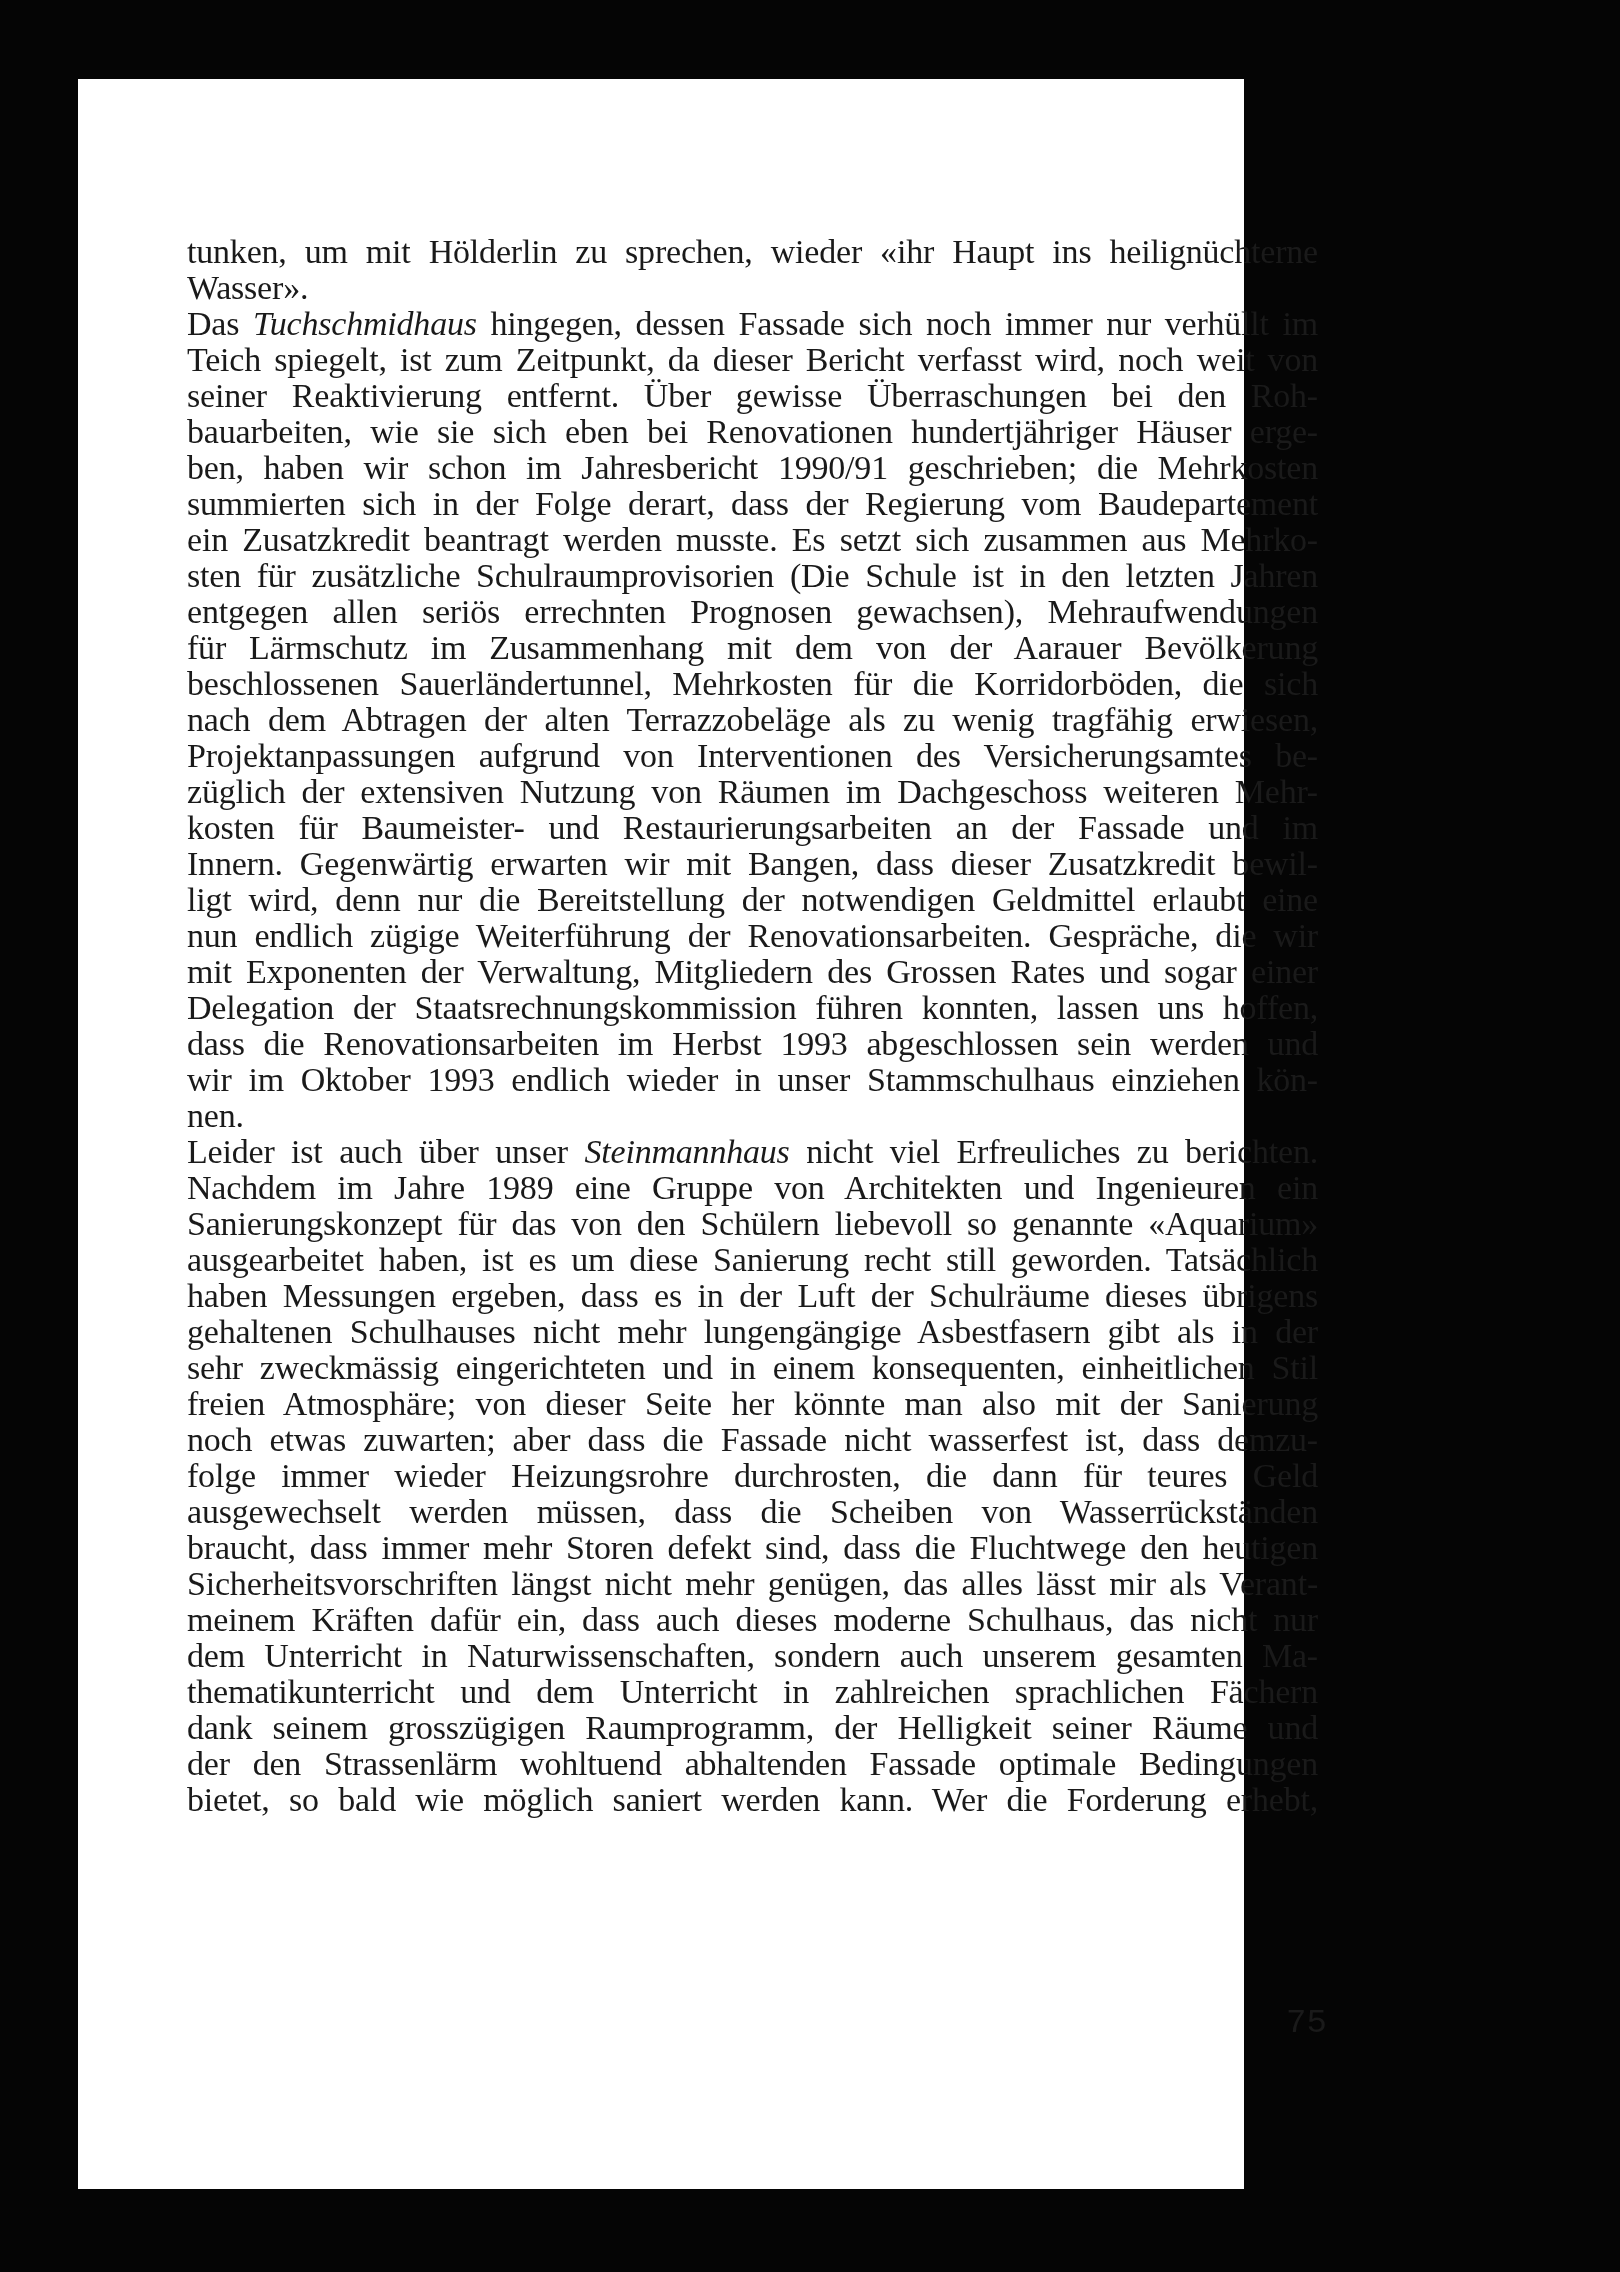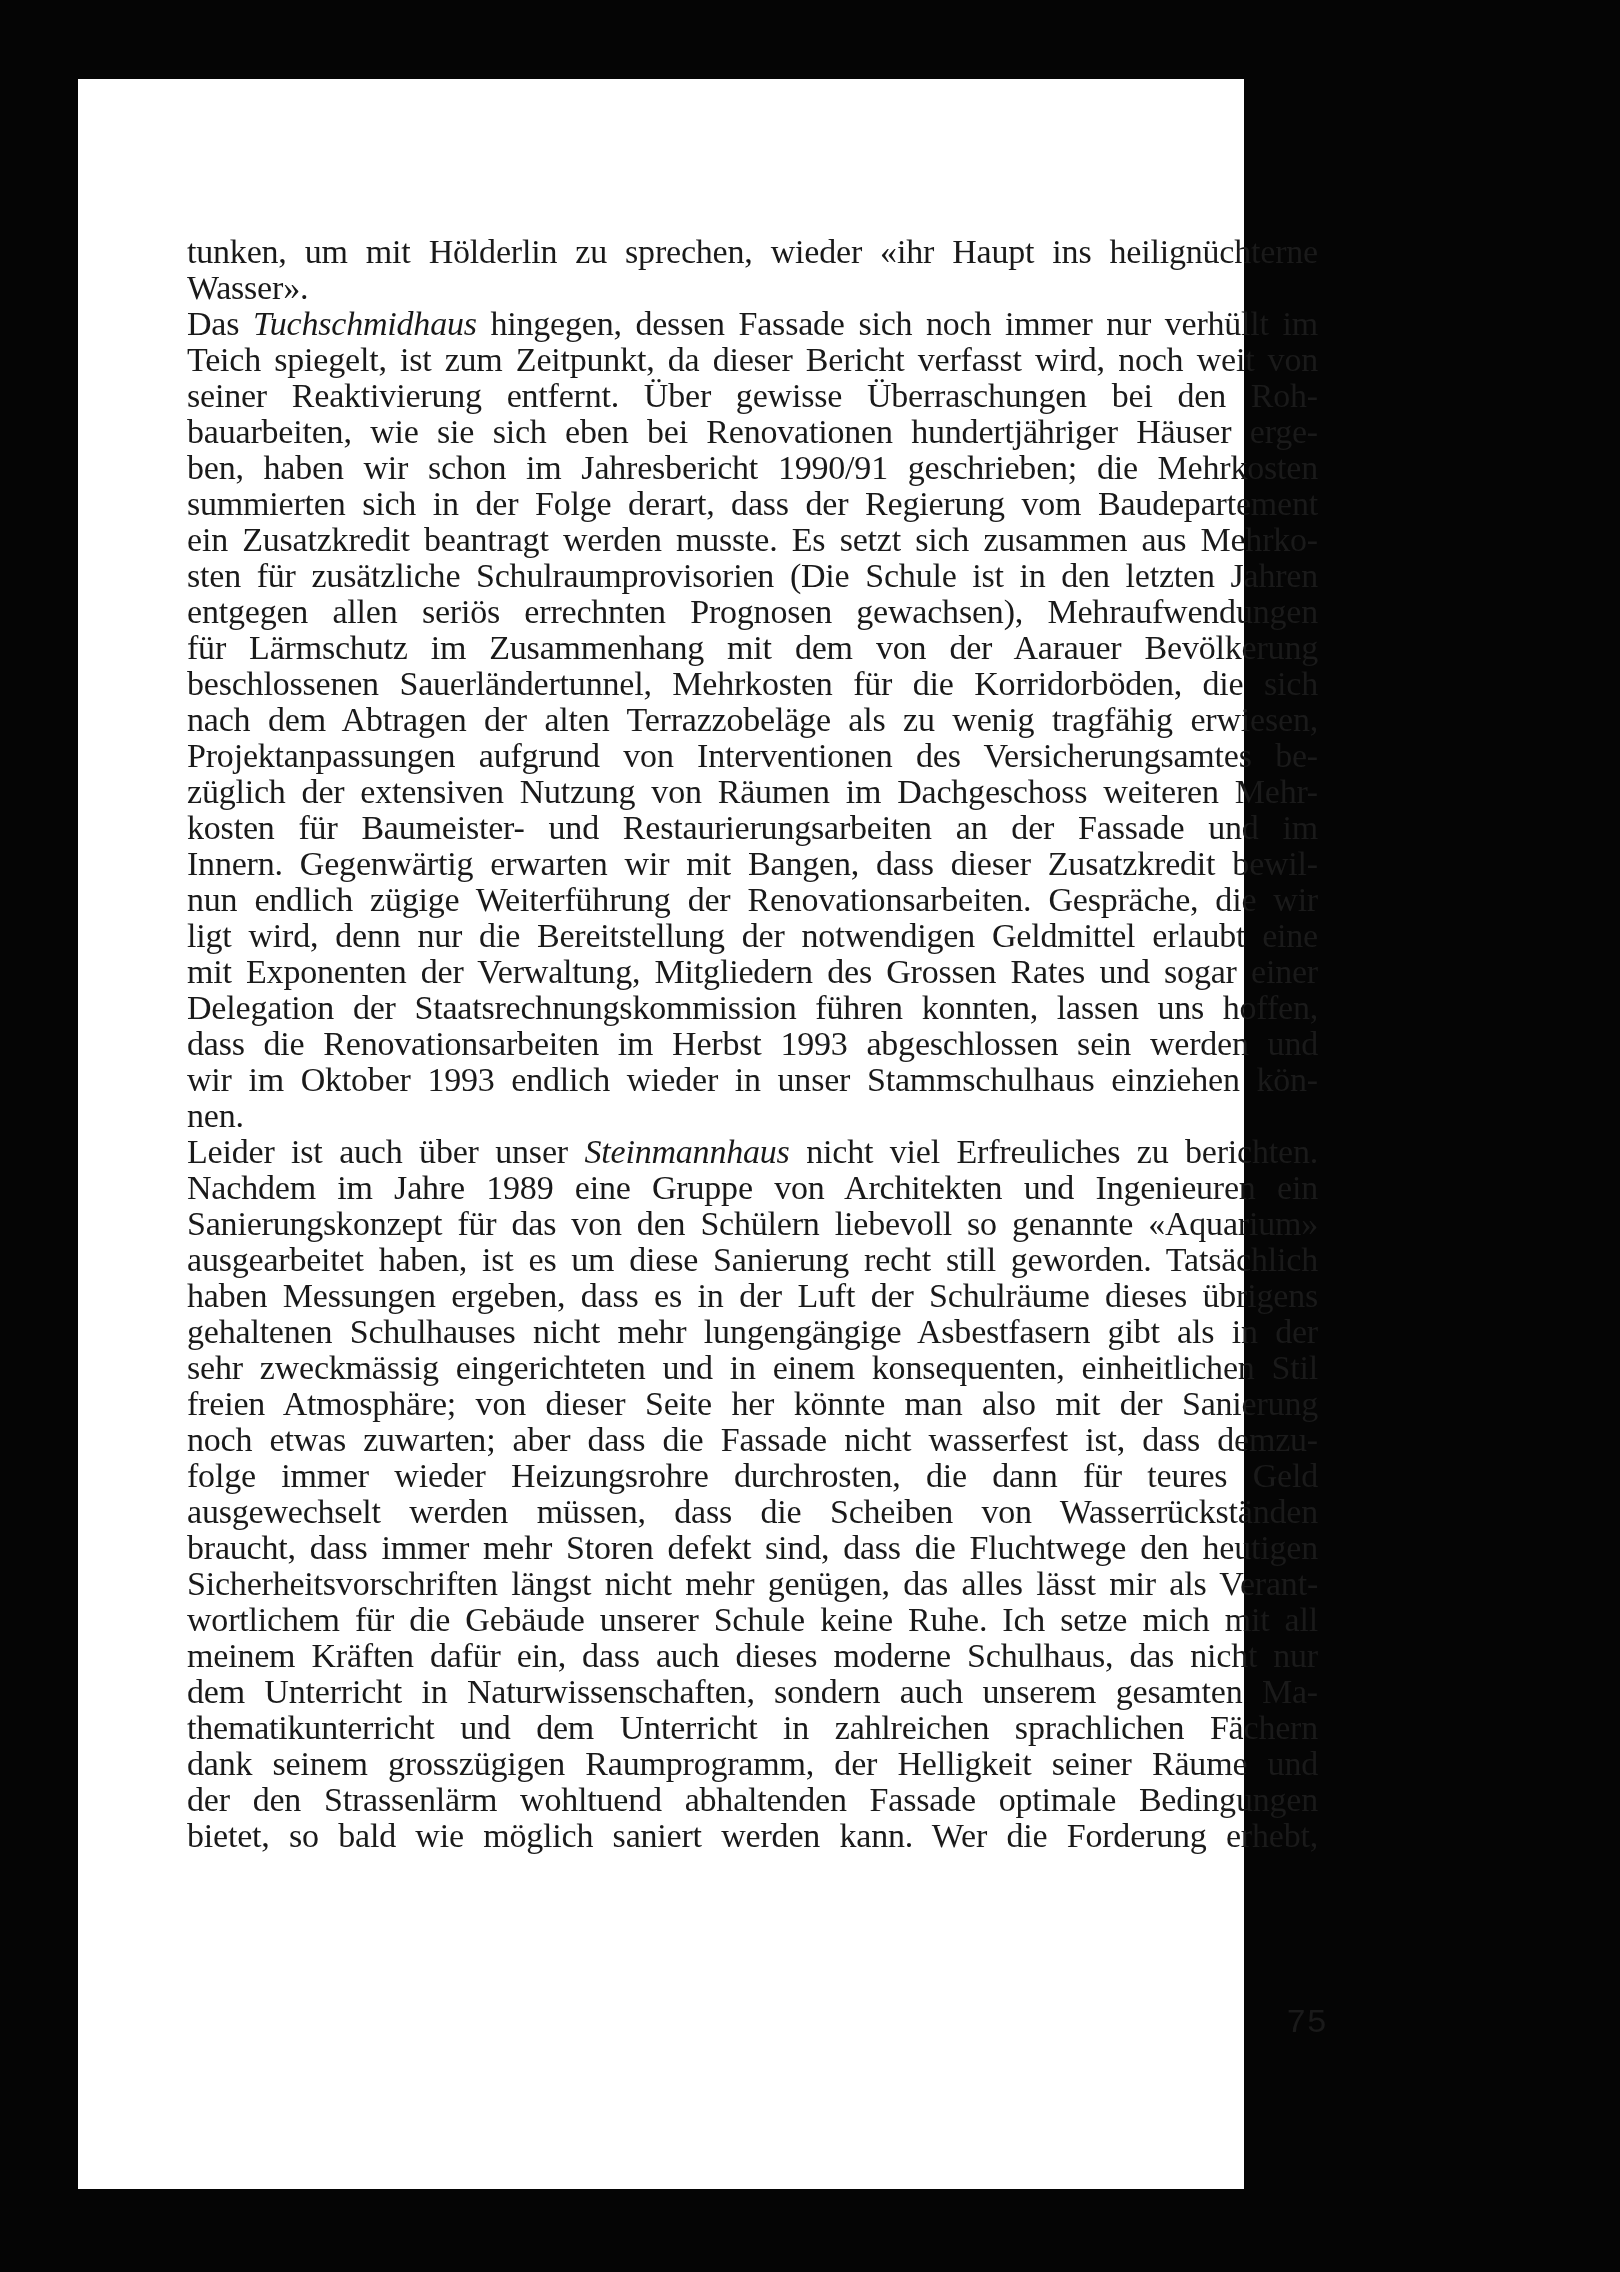--- a/index.html
+++ b/index.html
@@ -59,41 +59,40 @@
       <div class="line">ein Zusatzkredit beantragt werden musste. Es setzt sich zusammen aus Mehrko-</div>
       <div class="line">sten für zusätzliche Schulraumprovisorien (Die Schule ist in den letzten Jahren</div>
       <div class="line">entgegen allen seriös errechnten Prognosen gewachsen), Mehraufwendungen</div>
       <div class="line">für Lärmschutz im Zusammenhang mit dem von der Aarauer Bevölkerung</div>
       <div class="line">beschlossenen Sauerländertunnel, Mehrkosten für die Korridorböden, die sich</div>
       <div class="line">nach dem Abtragen der alten Terrazzobeläge als zu wenig tragfähig erwiesen,</div>
       <div class="line">Projektanpassungen aufgrund von Interventionen des Versicherungsamtes be-</div>
       <div class="line">züglich der extensiven Nutzung von Räumen im Dachgeschoss weiteren Mehr-</div>
       <div class="line">kosten für Baumeister- und Restaurierungsarbeiten an der Fassade und im</div>
       <div class="line">Innern. Gegenwärtig erwarten wir mit Bangen, dass dieser Zusatzkredit bewil-</div>
+      <div class="line">ligt wird, denn nur die Bereitstellung der notwendigen Geldmittel erlaubt eine</div>
       <div class="line">nun endlich zügige Weiterführung der Renovationsarbeiten. Gespräche, die wir</div>
-      <div class="line">ligt wird, denn nur die Bereitstellung der notwendigen Geldmittel erlaubt eine</div>
       <div class="line">mit Exponenten der Verwaltung, Mitgliedern des Grossen Rates und sogar einer</div>
       <div class="line">Delegation der Staatsrechnungskommission führen konnten, lassen uns hoffen,</div>
       <div class="line">dass die Renovationsarbeiten im Herbst 1993 abgeschlossen sein werden und</div>
       <div class="line">wir im Oktober 1993 endlich wieder in unser Stammschulhaus einziehen kön-</div>
       <div class="line last">nen.</div>
       <div class="line"><span>Leider ist auch über unser </span><i>Steinmannhaus</i><span> nicht viel Erfreuliches zu berichten.</span></div>
       <div class="line">Nachdem im Jahre 1989 eine Gruppe von Architekten und Ingenieuren ein</div>
       <div class="line">Sanierungskonzept für das von den Schülern liebevoll so genannte «Aquarium»</div>
       <div class="line">ausgearbeitet haben, ist es um diese Sanierung recht still geworden. Tatsächlich</div>
       <div class="line">haben Messungen ergeben, dass es in der Luft der Schulräume dieses übrigens</div>
       <div class="line">gehaltenen Schulhauses nicht mehr lungengängige Asbestfasern gibt als in der</div>
       <div class="line">sehr zweckmässig eingerichteten und in einem konsequenten, einheitlichen Stil</div>
       <div class="line">freien Atmosphäre; von dieser Seite her könnte man also mit der Sanierung</div>
       <div class="line">noch etwas zuwarten; aber dass die Fassade nicht wasserfest ist, dass demzu-</div>
       <div class="line">folge immer wieder Heizungsrohre durchrosten, die dann für teures Geld</div>
       <div class="line">ausgewechselt werden müssen, dass die Scheiben von Wasserrückständen</div>
       <div class="line">braucht, dass immer mehr Storen defekt sind, dass die Fluchtwege den heutigen</div>
       <div class="line">Sicherheitsvorschriften längst nicht mehr genügen, das alles lässt mir als Verant-</div>
-      <div class="line">wortlichem für die Gebäude unserer Schule keine Ruhe. Ich setze mich mit all</div>
       <div class="line">meinem Kräften dafür ein, dass auch dieses moderne Schulhaus, das nicht nur</div>
       <div class="line">dem Unterricht in Naturwissenschaften, sondern auch unserem gesamten Ma-</div>
       <div class="line">thematikunterricht und dem Unterricht in zahlreichen sprachlichen Fächern</div>
       <div class="line">dank seinem grosszügigen Raumprogramm, der Helligkeit seiner Räume und</div>
       <div class="line">der den Strassenlärm wohltuend abhaltenden Fassade optimale Bedingungen</div>
       <div class="line">bietet, so bald wie möglich saniert werden kann. Wer die Forderung erhebt,</div>
     </div>
   <div class="page-number">75</div>
 </div>
 

